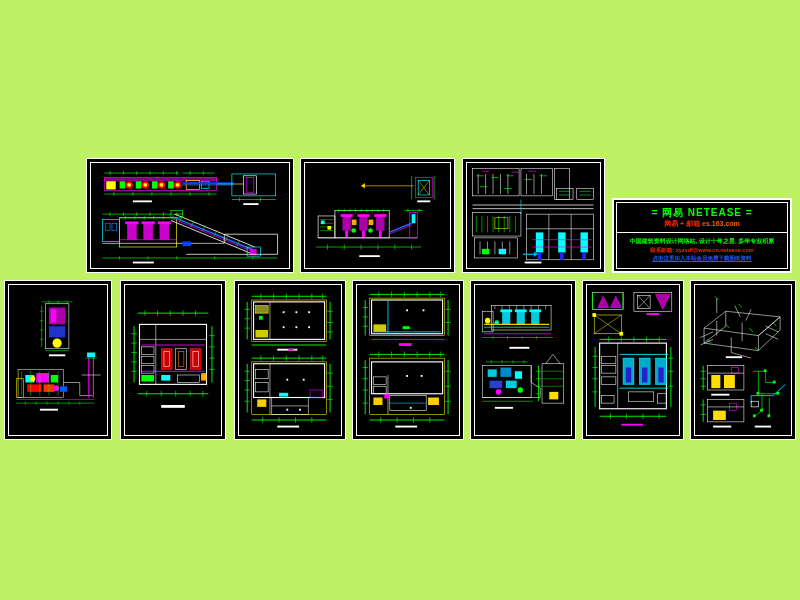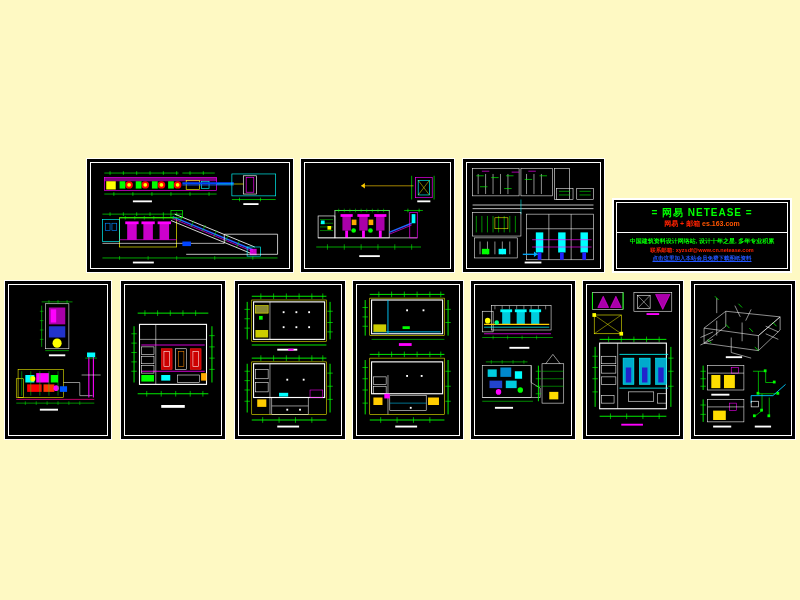--- a/index.html
+++ b/index.html
@@ -1,17 +1,17 @@
 <!DOCTYPE html>
 <html><head>
 <meta charset="utf-8">
 <style>
   html,body{margin:0;padding:0;background:#000;}
   body{width:800px;height:600px;overflow:hidden;font-family:"Liberation Sans",sans-serif;}
-  #canvas{position:relative;width:800px;height:600px;background:#fef9c3;}
+  #canvas{position:relative;width:800px;height:600px;background:#bef264;}
 
   .sheet{position:absolute;box-sizing:border-box;border:1px solid #ffffff;background:#000;}
   .sheet .inner{position:absolute;left:3px;top:3px;right:3px;bottom:3px;border:1px solid #ffffff;box-sizing:border-box;overflow:hidden;}
   .sheet svg{display:block;width:100%;height:100%;}
 
   
   .wm{position:absolute;box-sizing:border-box;border:2px solid #ffffff;background:#000;}
   .wm .wmin{position:absolute;left:2px;top:2px;right:2px;bottom:2px;box-sizing:border-box;border:1px solid #ffffff;display:flex;flex-direction:column;}
   .wm-top{flex:0 0 auto;padding:4px 0 3px 0;text-align:center;border-bottom:1px solid #ffffff;}
   .wm-bot{flex:1 1 auto;padding:4px 0 2px 0;text-align:center;}

